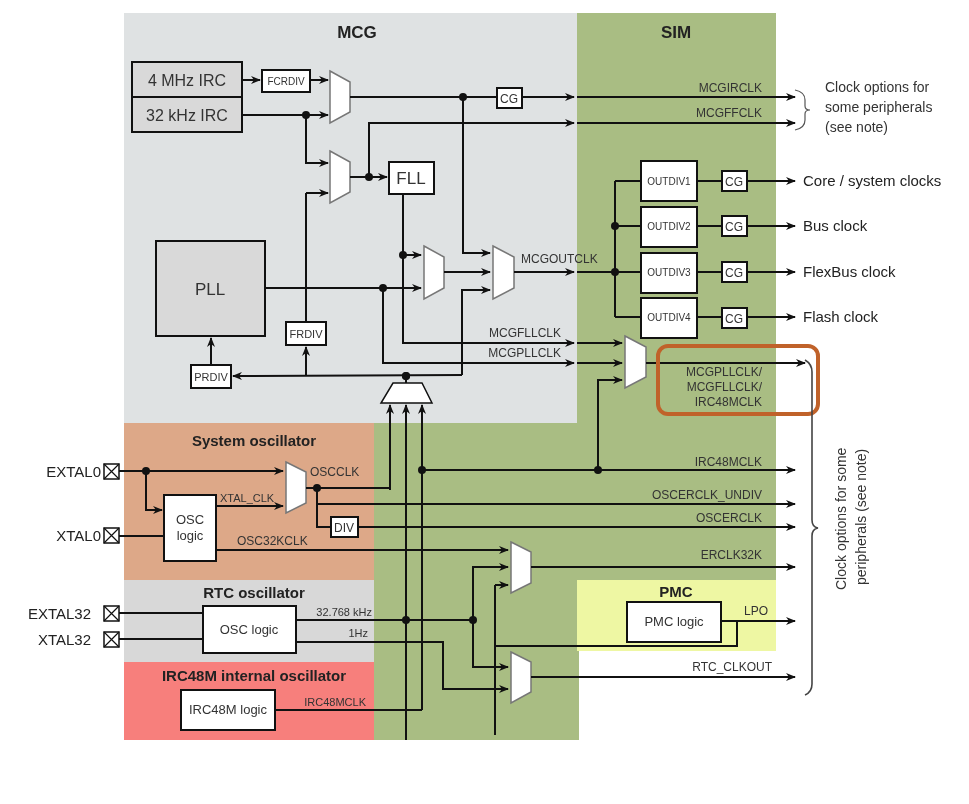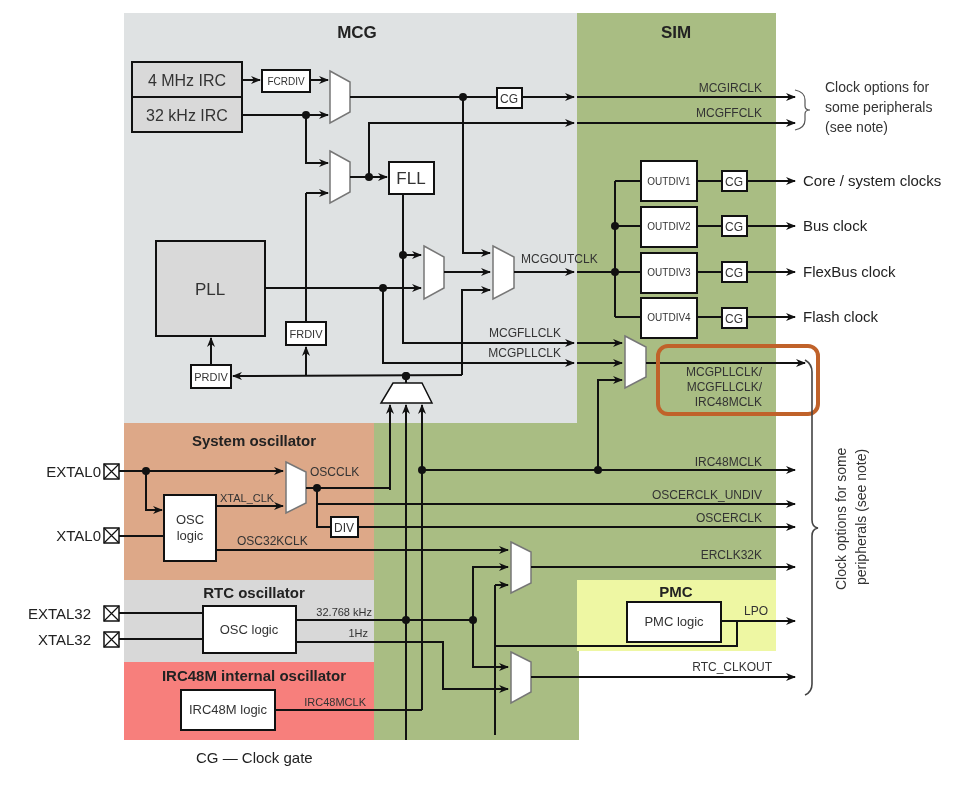--- a/index.html
+++ b/index.html
@@ -253,14 +253,13 @@
   <text class="t blk" x="228" y="714" text-anchor="middle">IRC48M logic</text>
   <path class="w" d="M275,710 L422,710"></path>
   <text class="t sig" x="366" y="706" text-anchor="end" style="font-size:11px">IRC48MCLK</text>
 
   <path d="M805,360 Q812,364 812,372 L812,520 Q812,527 818,528 Q812,529 812,536 L812,684 Q812,692 805,695" fill="none" stroke="#444" stroke-width="1.6"></path>
   <text class="t ann" transform="translate(846,590) rotate(-90)">Clock options for some</text>
   <text class="t ann" transform="translate(866,585) rotate(-90)">peripherals (see note)</text>
 </svg>
 
 <div class="footer">
-  <div>CG — Clock gate</div>
 </div>
 
 </body></html>

